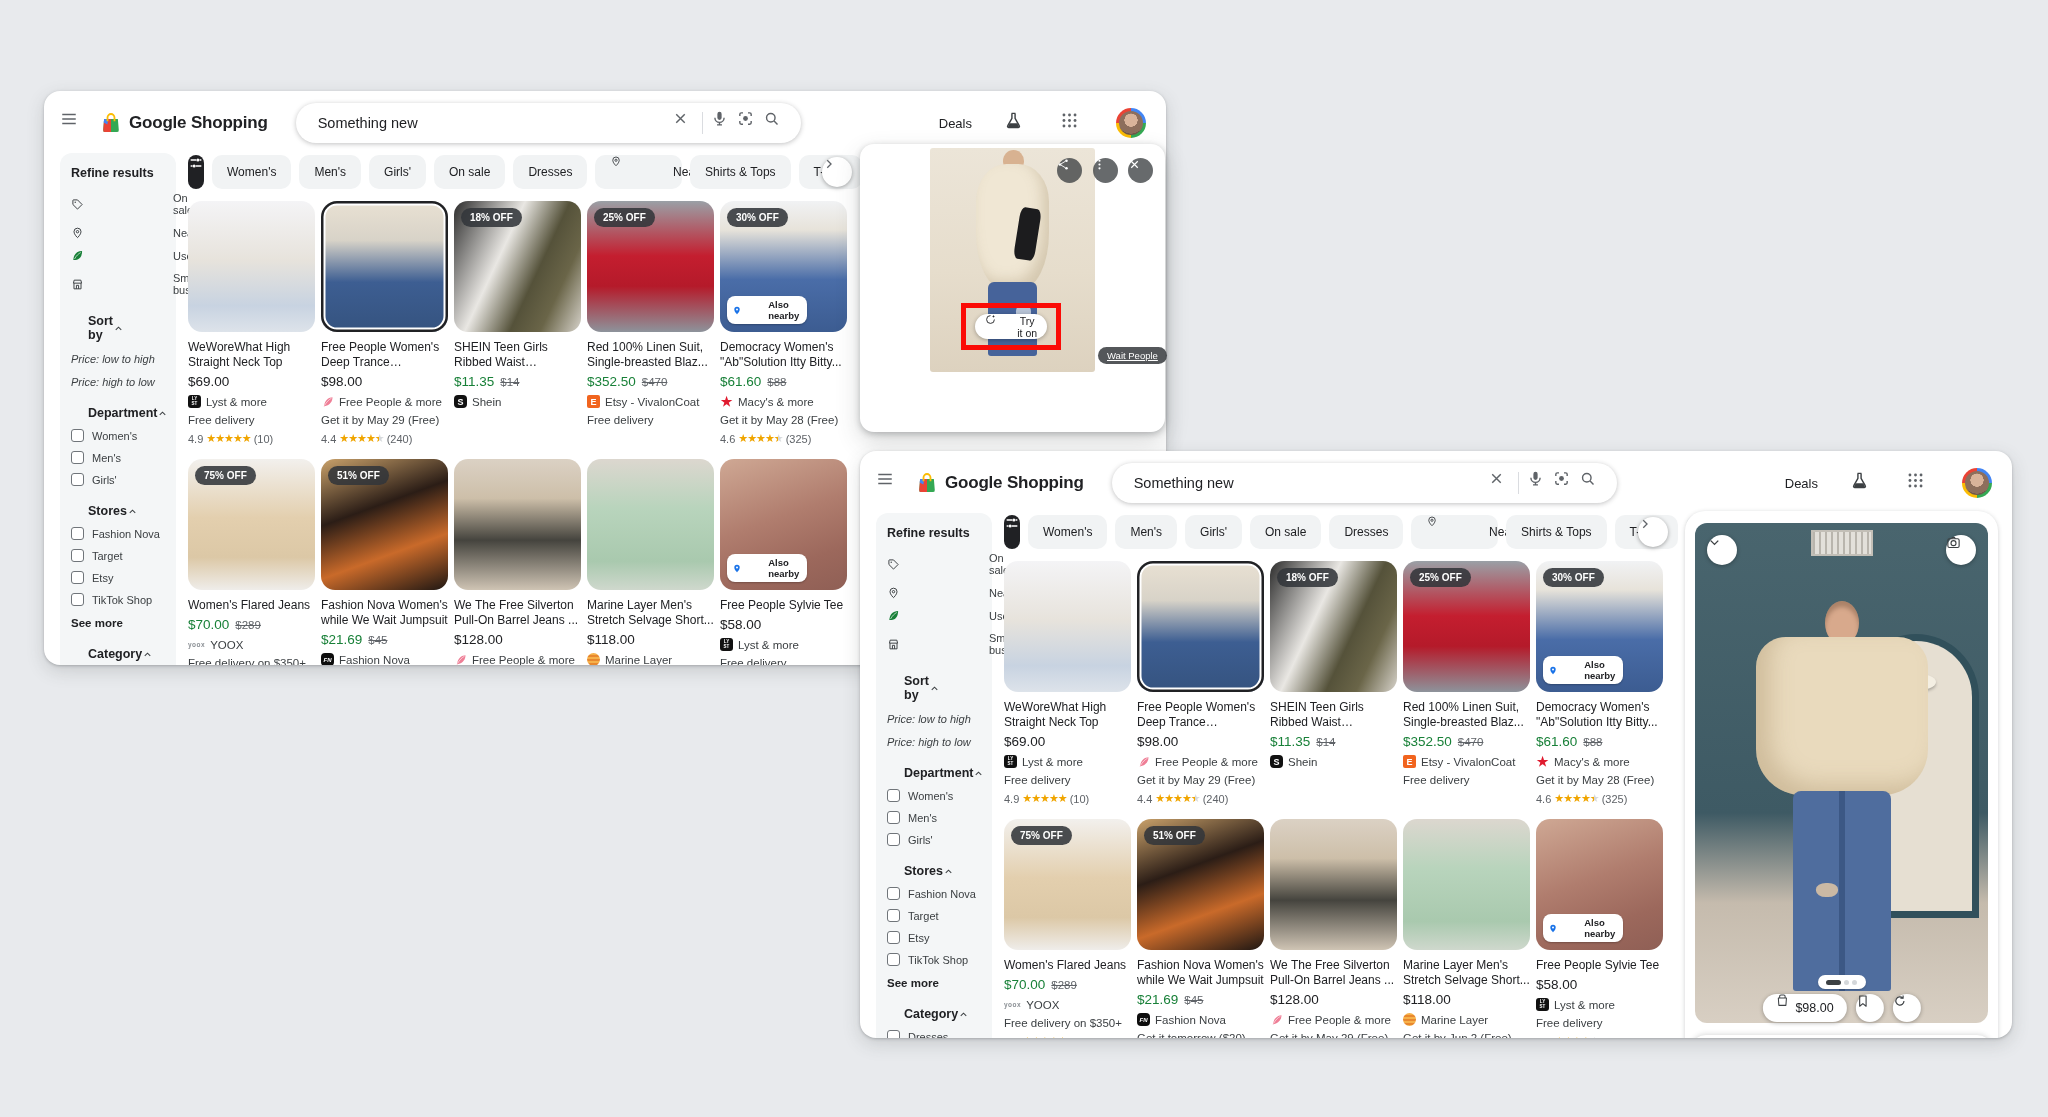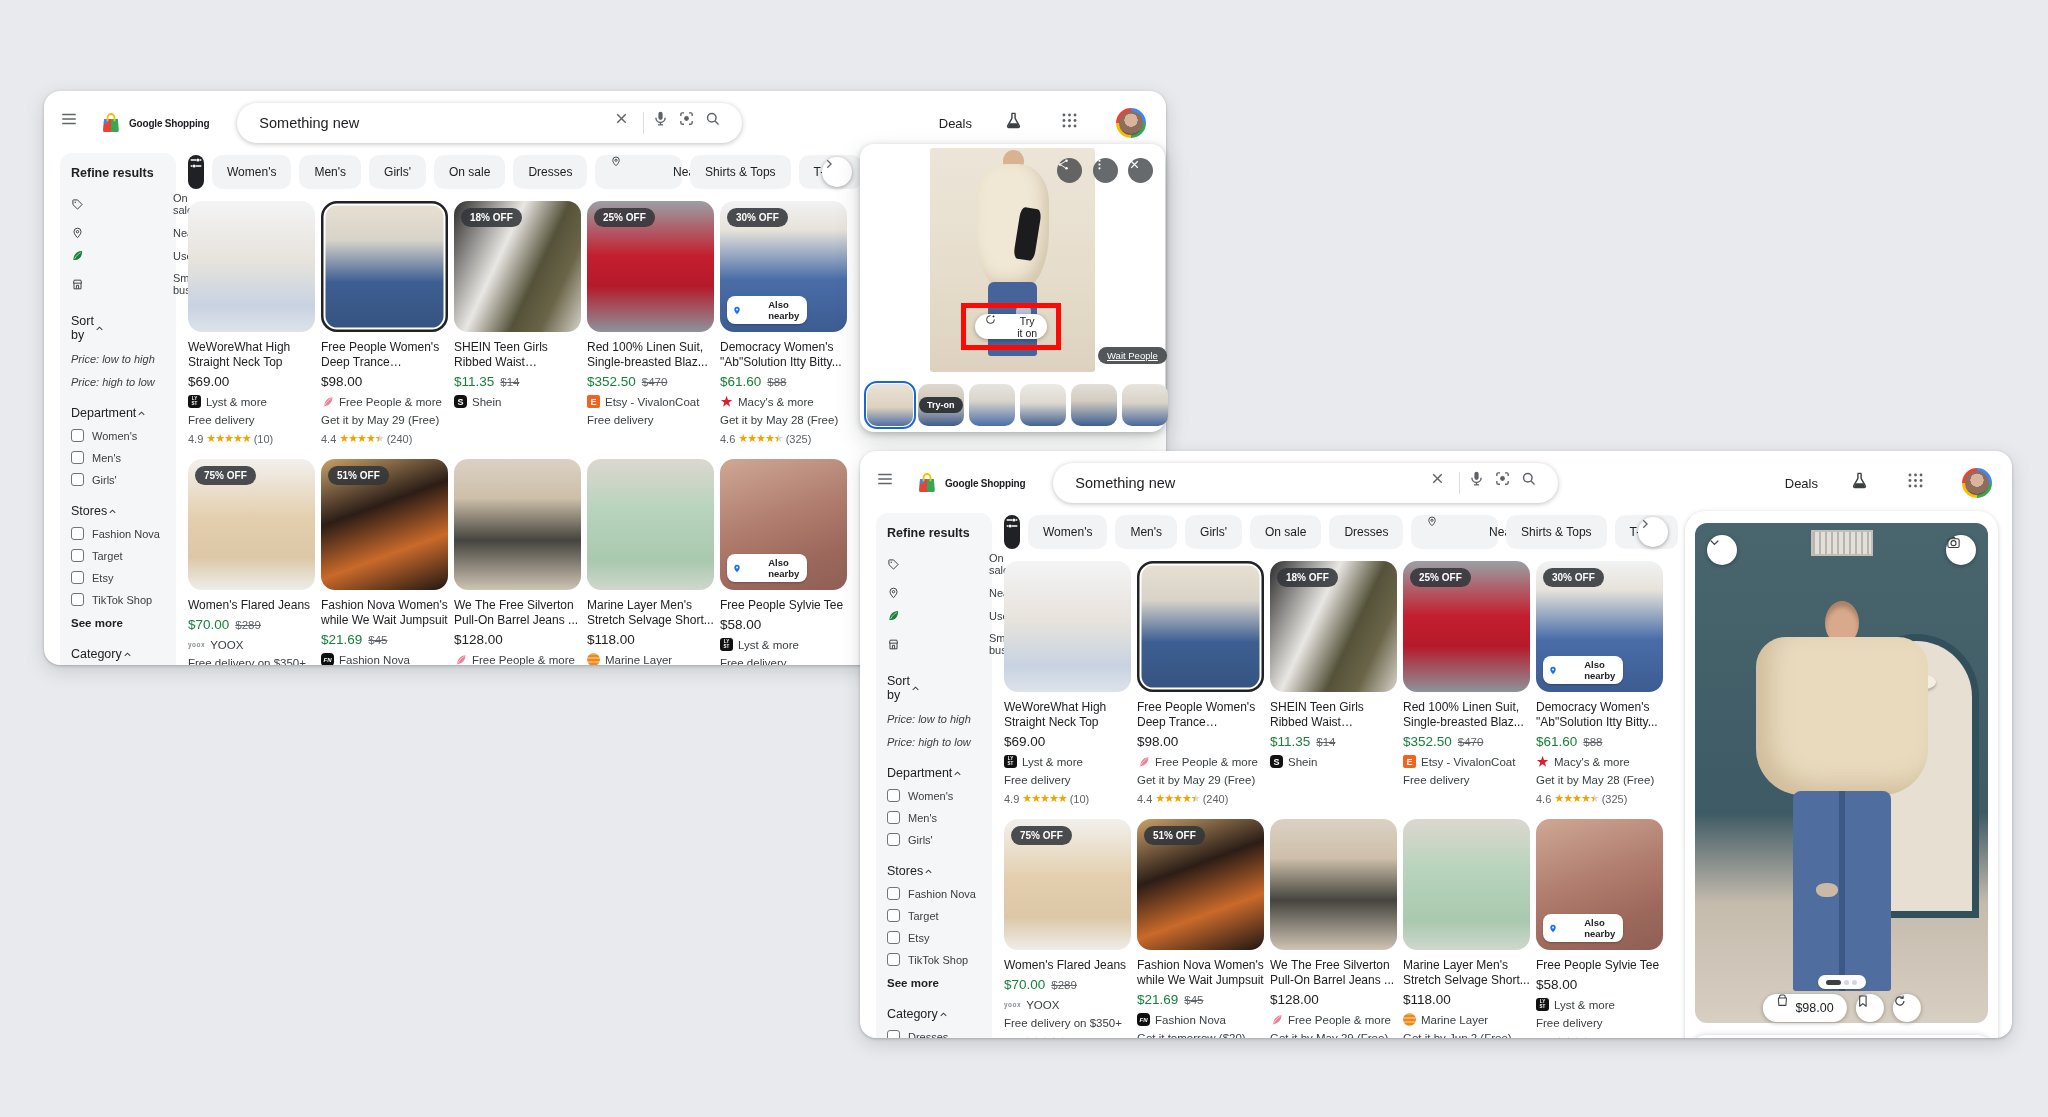--- a/index.html
+++ b/index.html
@@ -12,21 +12,21 @@
   #win2 { left:860px; top:451px; width:1152px; height:587px; z-index:3; }
 
   
   .topbar { display:flex; align-items:center; padding:12px 14px 4px 16px; gap:8px; }
   .iconbtn { background:none; border:none; cursor:pointer; display:flex; align-items:center; justify-content:center; }
   .hamburger { width:26px; height:26px; }
   .hamburger svg { width:18px; height:18px; }
   .logo { display:flex; align-items:center; gap:7px; margin-left:6px; }
   .logo-bag { width:22px; height:22px; display:inline-flex; }
   .logo-bag svg { width:22px; height:22px; }
-  .logo-text { font-size:10px; font-weight:700; letter-spacing:-0.2px; color:#202124; white-space:nowrap; }
+  .logo-text { font-size:17px; font-weight:700; letter-spacing:-0.2px; color:#202124; white-space:nowrap; }
   .searchbar { width:505px; height:40px; border-radius:20px; background:#fff; margin-left:20px;
                box-shadow:0 1px 5px rgba(32,33,36,.28); display:flex; align-items:center; padding:0 12px 0 22px; }
   .searchbar input { border:none; outline:none; flex:1; font-size:14.5px; color:#202124; font-family:inherit; background:transparent; }
   .sb-ic { width:26px; height:26px; flex:none; }
   .sb-ic svg { width:17px; height:17px; }
   .vdiv { width:1px; height:22px; background:#dadce0; margin:0 8px 0 4px; }
   .top-right { margin-left:auto; display:flex; align-items:center; gap:32px; padding-right:6px; }
   .deals { font-size:13px; color:#202124; cursor:pointer; white-space:nowrap; }
   .tr-ic { width:24px; height:24px; }
   .tr-ic svg { width:19px; height:19px; }
@@ -38,21 +38,21 @@
 
   
   .body-row { display:flex; align-items:flex-start; padding:6px 14px 0 16px; gap:12px; }
 
   .sidebar { width:116px; flex:none; background:#f4f6f7; border-radius:12px; padding:13px 11px 16px; }
   .sb-title { font-size:12.5px; font-weight:700; margin-bottom:12px; }
   .sb-quick { display:flex; align-items:center; gap:8px; margin:10px 0; font-size:11px; color:#3c4043; cursor:pointer; }
   .qi { width:13px; height:13px; display:inline-flex; flex:none; }
   .qi svg { width:13px; height:13px; }
   .sb-sec { margin-top:18px; }
-  .sb-sec-head { display:flex; align-items:center; justify-content:space-between; font-size:12.5px; font-weight:400; cursor:pointer; }
+  .sb-sec-head { display:flex; align-items:center; justify-content:space-between; font-size:12.5px; font-weight:700; cursor:pointer;margin-left:17px; }
   .sb-sec-head .chev svg { width:11px; height:11px; }
   .sb-link { font-size:11px; color:#3c4043; margin:11px 0; cursor:pointer;font-style:italic; }
   .sb-check { display:flex; align-items:center; gap:8px; margin:9px 0; font-size:11px; color:#3c4043; cursor:pointer; }
   .box { width:13px; height:13px; border:1.6px solid #70757a; border-radius:3px; background:#fff; flex:none; }
   .sb-more { font-size:11.5px; font-weight:700; color:#202124; margin:11px 0 0; cursor:pointer; }
 
   .main { width:660px; flex:none; }
   .chips-row { display:flex; gap:8px; align-items:center; position:relative; margin:2px 0 12px; }
   .chip { height:34px; padding:0 15px; border-radius:10px; background:#f1f3f4; border:none; font-size:12px;
           color:#202124; display:flex; align-items:center; gap:6px; white-space:nowrap; cursor:pointer; font-family:inherit; }
@@ -644,30 +644,20 @@
       <span style="display: inline-flex; width: 100%; height: 100%;">
           <svg viewBox="0 0 24 24" fill="none" stroke="#202124" stroke-width="2">
             <path d="M12 3.5a8.5 8.5 0 1 0 8.5 8.5"></path>
             <path d="M18.5 1.5l.9 2.6 2.6.9-2.6.9-.9 2.6-.9-2.6-2.6-.9 2.6-.9z" fill="#202124" stroke="none"></path>
           </svg>
         </span>
       <span>Try it on</span>
     </button>
   </div>
   <span class="brand-tag">Wait People</span>
-  <div class="thumbs">
-      <div class="thumb sel" style="background:linear-gradient(180deg,#e9e2d6 0%,#ddd2bf 55%,#4f6fa3 100%)"></div>
-      <div class="thumb" style="background:linear-gradient(180deg,#ded8cf 0%,#cfc6b8 45%,#3f5c8c 100%)">
-        <span class="thumb-badge">Try-on</span>
-      </div>
-      <div class="thumb" style="background:linear-gradient(180deg,#e6e4e0 0%,#d9d5cd 40%,#4a6da8 100%)"></div>
-      <div class="thumb" style="background:linear-gradient(180deg,#eceae6 0%,#ded9d0 45%,#42628f 100%)"></div>
-      <div class="thumb" style="background:linear-gradient(180deg,#e2ded8 0%,#d3ccc0 40%,#3d5e92 100%)"></div>
-      <div class="thumb" style="background:linear-gradient(180deg,#e8e4de 0%,#d8d2c8 45%,#48679c 100%)"></div>
-    </div>
 </div>
 
 <div class="window" id="win2">
   <header class="topbar">
     <button class="iconbtn hamburger">
         <span style="display: inline-flex; width: 100%; height: 100%;">
           <svg viewBox="0 0 24 24" fill="none" stroke="#5f6368" stroke-width="2">
             <path d="M3 6h18M3 12h18M3 18h18"></path>
           </svg>
         </span>

